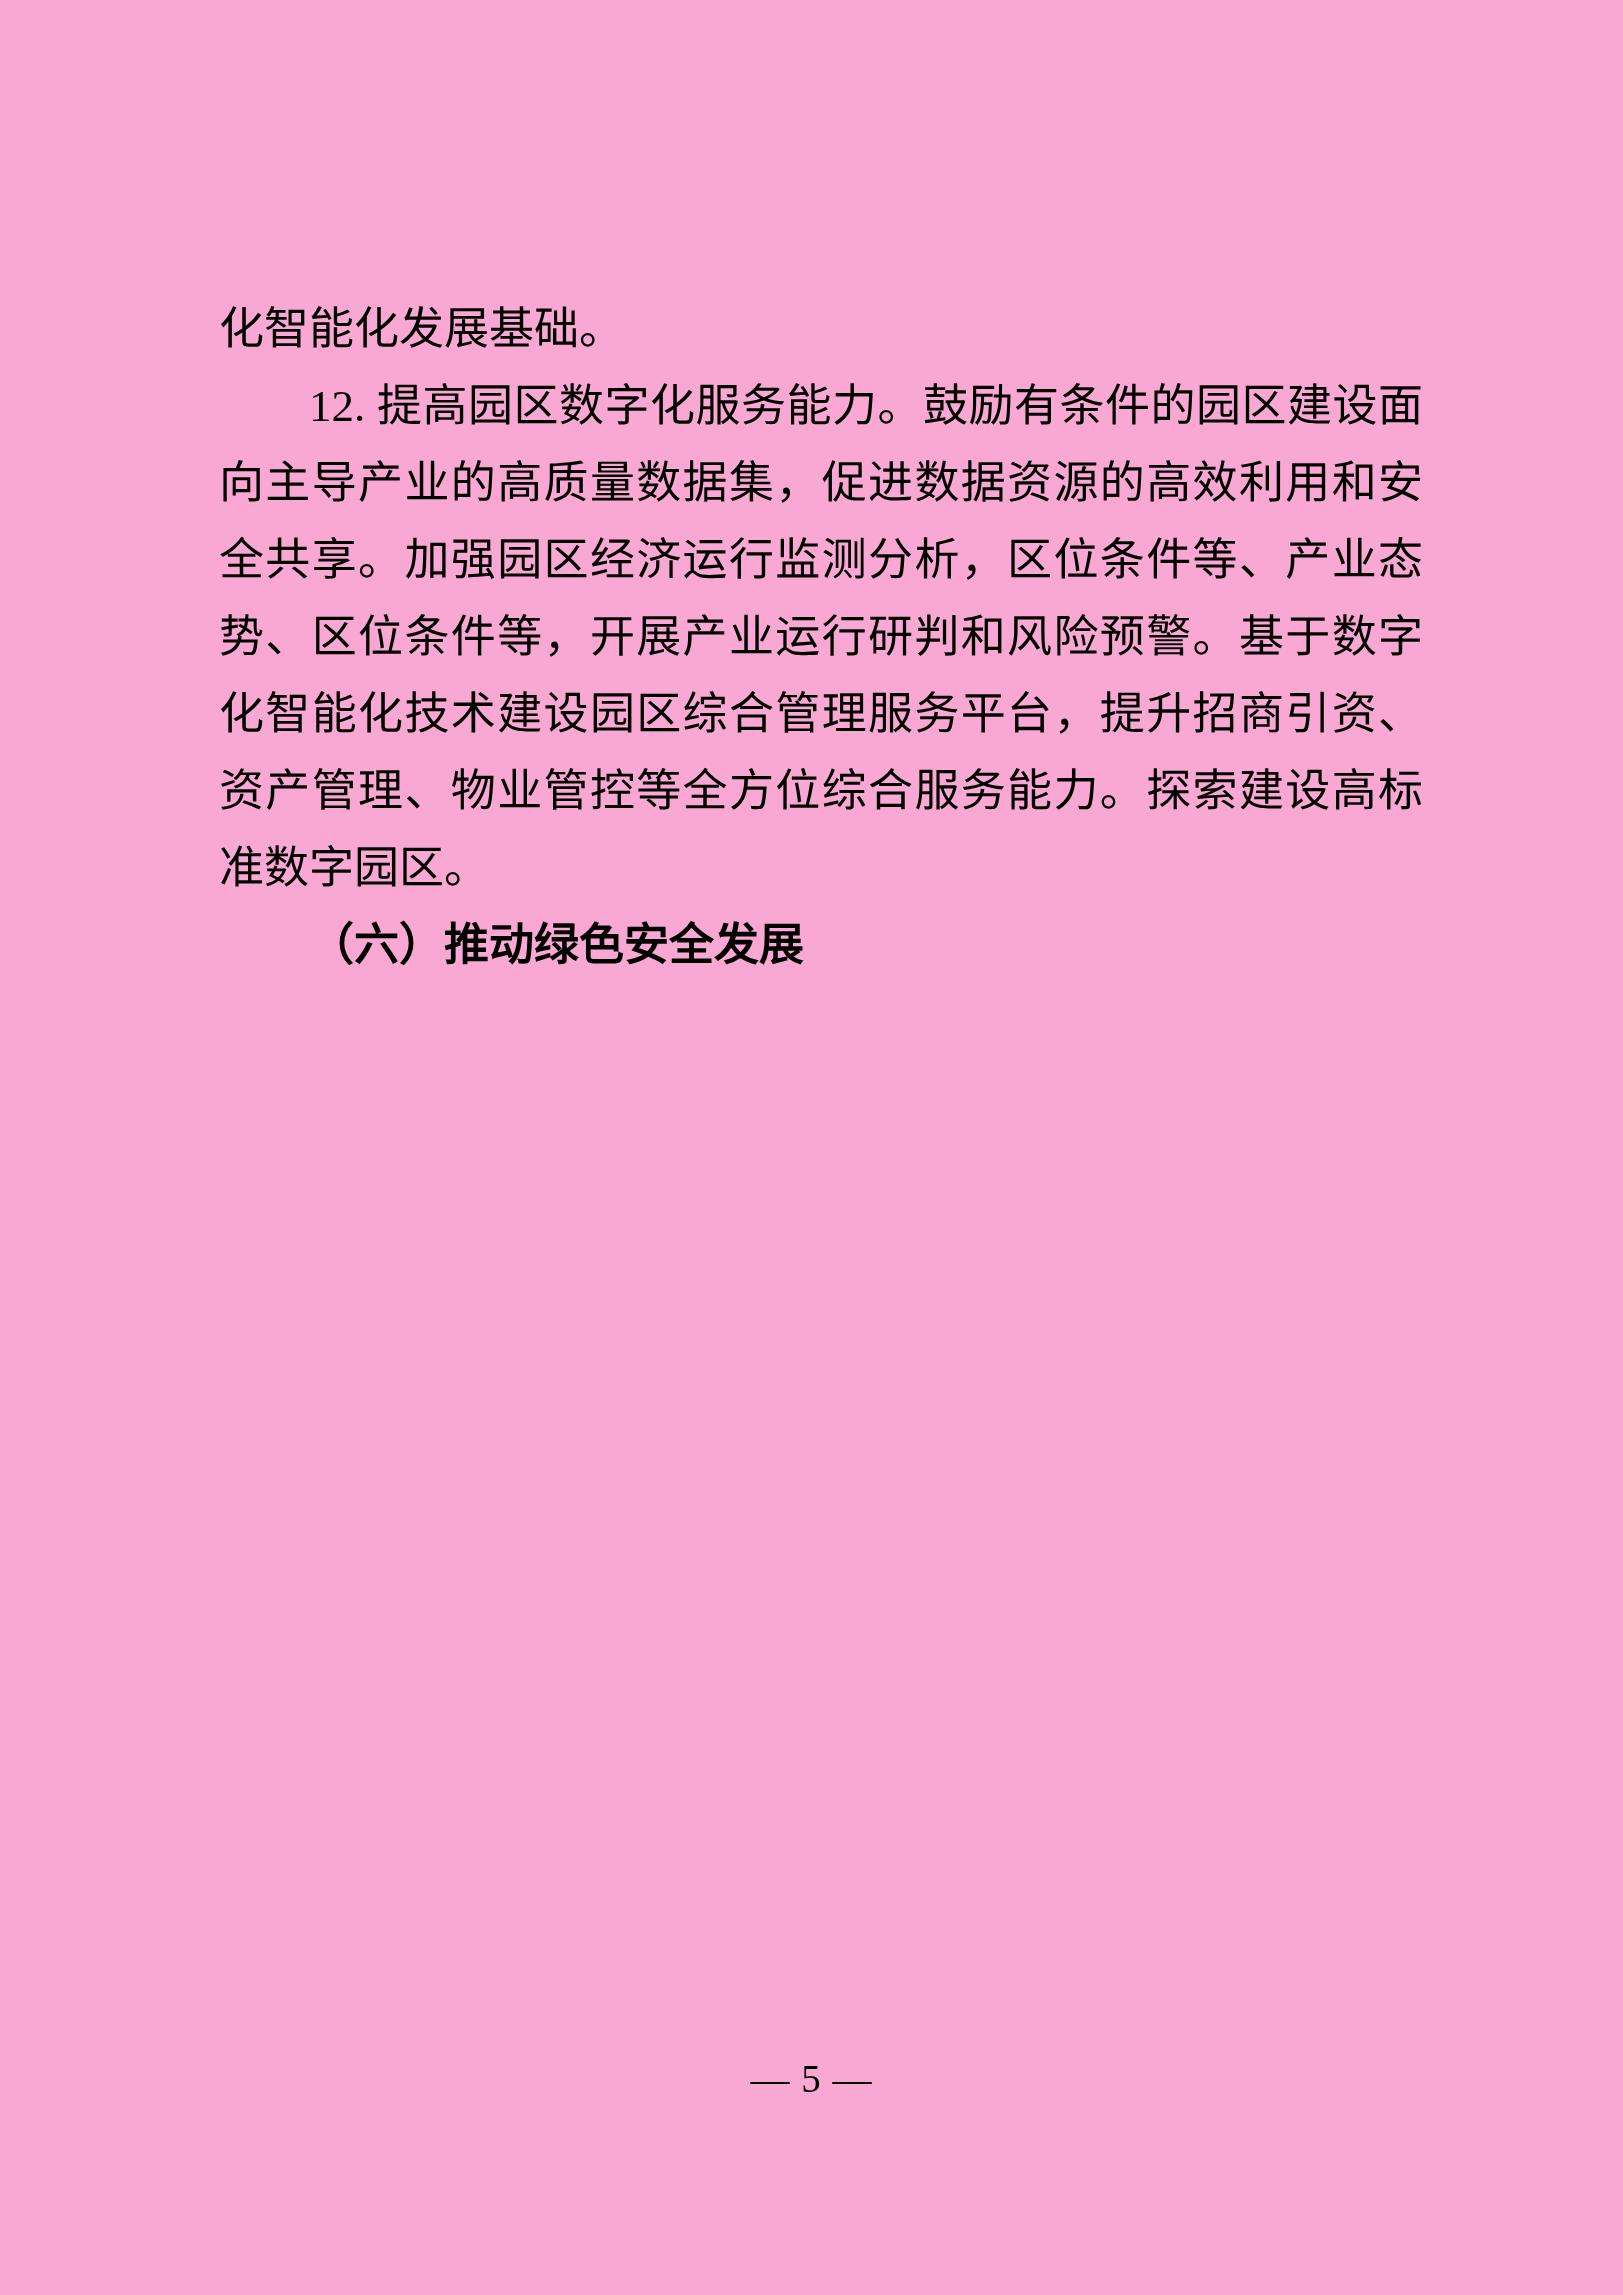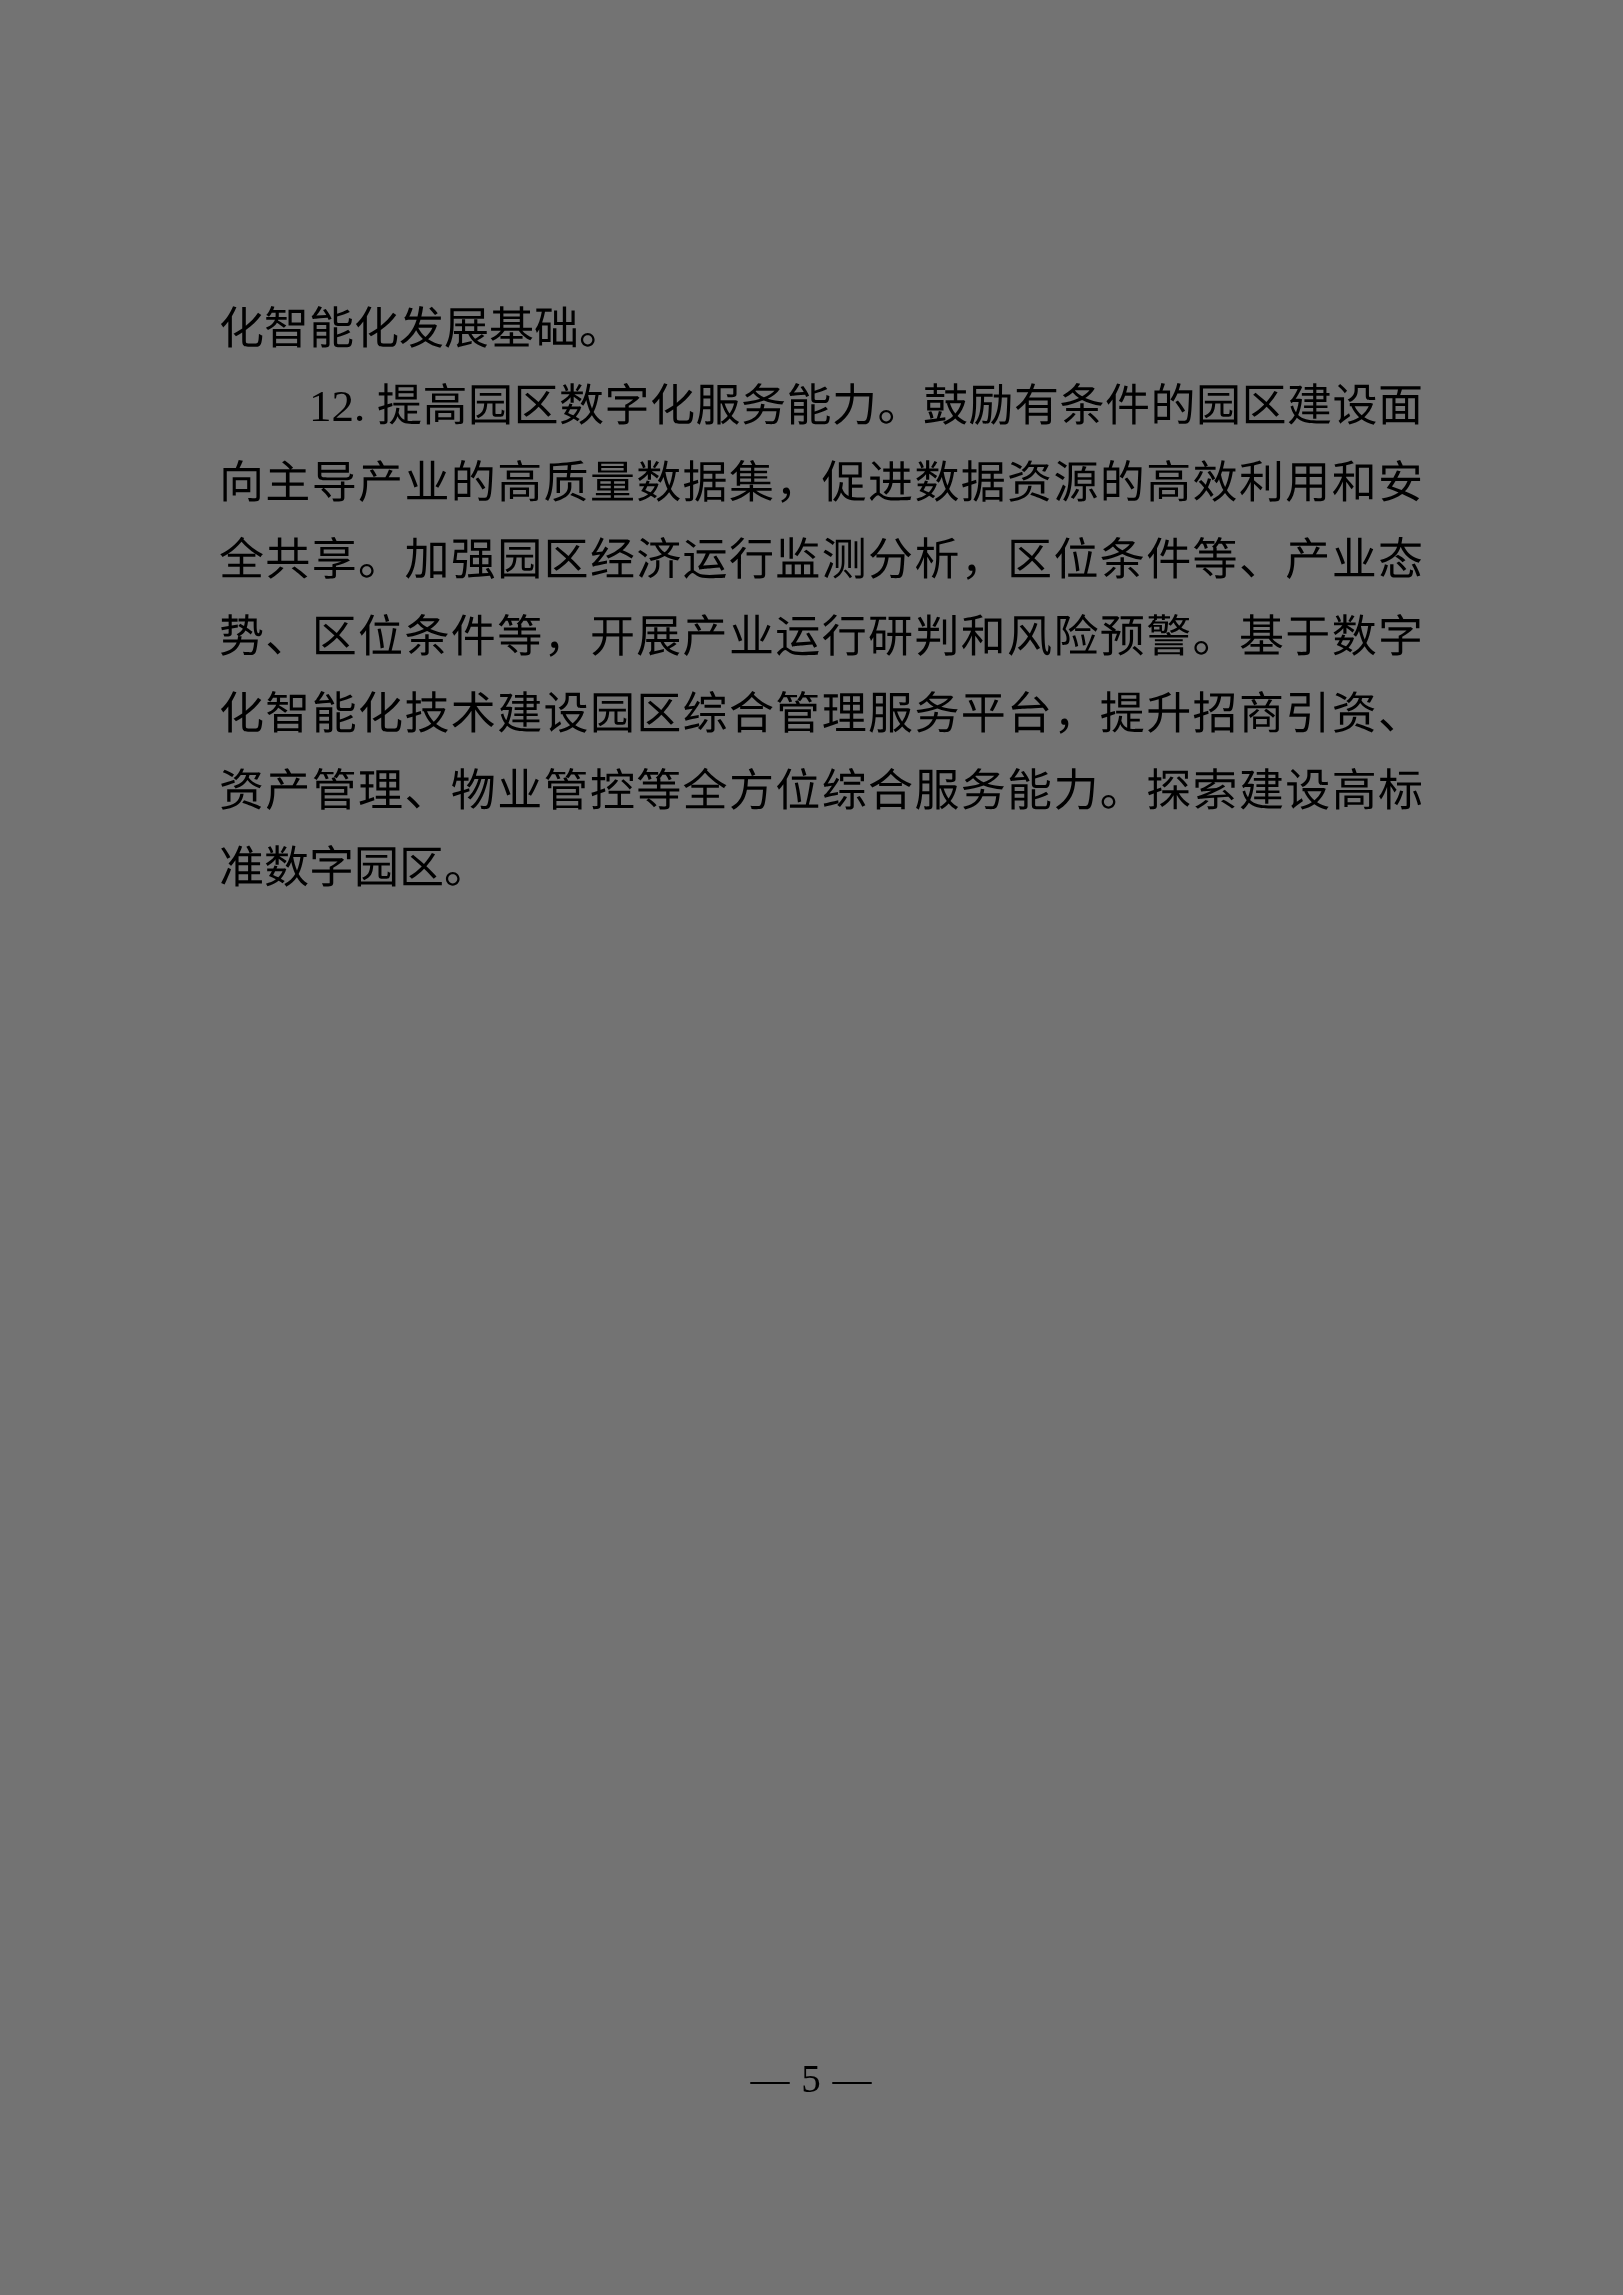--- a/index.html
+++ b/index.html
@@ -12,21 +12,21 @@
     height: 2295px;
     position: relative;
     font-family: "Liberation Serif", "DejaVu Serif", serif;
     color: #000000;
   }
   .page {
     position: absolute;
     left: 0; top: 0;
     width: 1623px;
     height: 2295px;
-    background: #737373;
+    background: #f9a8d4;
     overflow: hidden;
   }
   .content {
     position: absolute;
     left: 219px;
     top: 291px;
     width: 1204px;
     font-size: 45px;
     line-height: 77px;
     text-align: justify;
@@ -67,20 +67,21 @@
 
 <div class="page">
 
   <div class="content">
 
     <p class="no-indent"><span>化智能化发展基础。</span></p>
 
     <p class="para-indent"><span class="lead-bold">12. 提高园区数字化服务能力。</span><span>鼓励有条件的园区建设面向主导产业的高质量数据集，促进数据资源的高效利用和安全共享。加强园区经济运行监测分析，区位条件等、产业态势、区位条件等，开展产业运行研判和风险预警。基于数字化智能化技术建设园区综合管理服务平台，提升招商引资、资产管理、物业管控等全方位综合服务能力。探索建设高标准数字园区。</span></p>
 
 
+    <p class="section-heading">（六）推动绿色安全发展</p>
 
 
   </div>
 
   <div class="footer">— 5 —</div>
 
 </div>
 
 
 </body></html>

